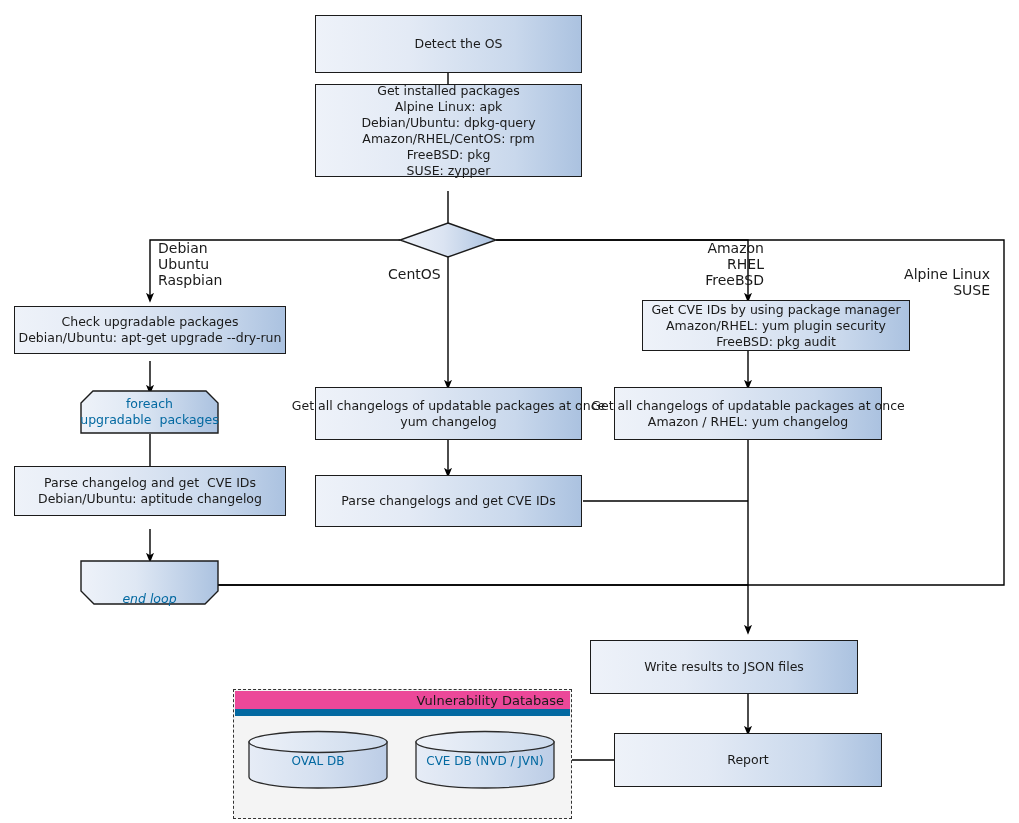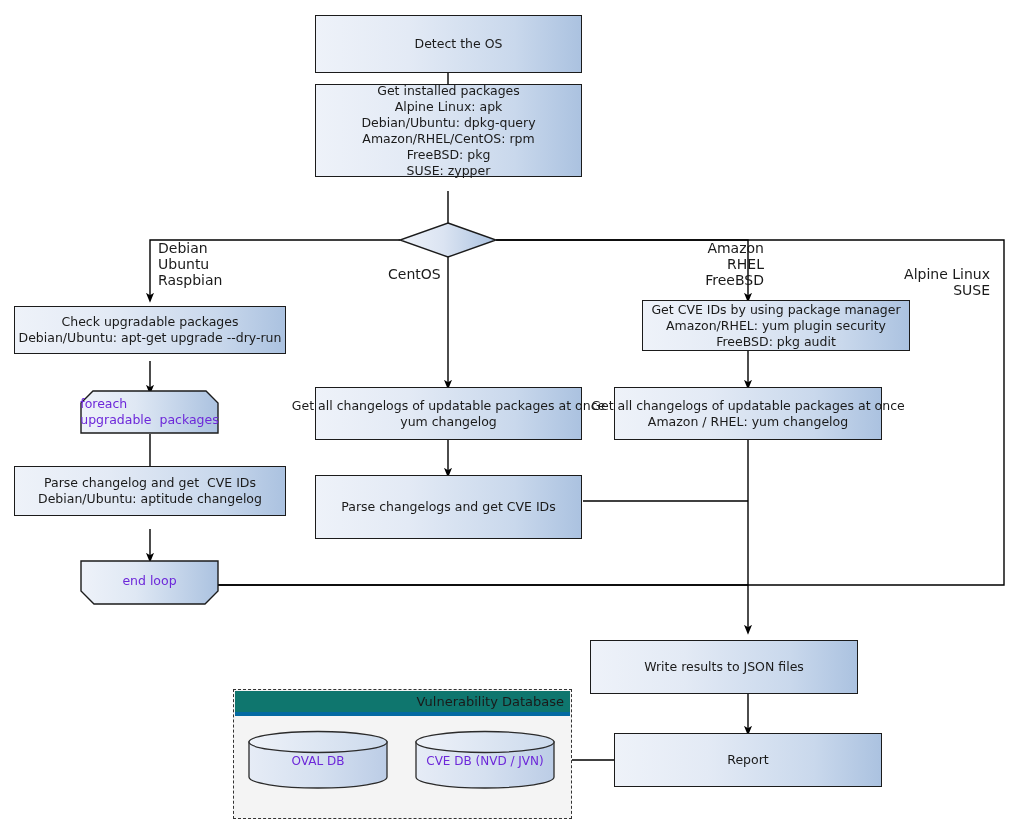--- a/index.html
+++ b/index.html
@@ -50,45 +50,46 @@
   }
   .shape-svg {
     position: absolute;
     overflow: visible;
   }
   .shape-label {
     position: absolute;
     display: flex;
     align-items: center;
     justify-content: center;
+    text-align: center;
     font-size: 12.5px;
     line-height: 16px;
-    color: #6d28d9;
+    color: #0369a1;
     white-space: pre;
   }
   .branch-label {
     position: absolute;
     font-size: 14px;
     line-height: 16px;
     color: #1a1a1a;
     white-space: pre;
     text-align: right;
   }
   .branch-label.leftal { text-align: left; }
   .group-box {
     position: absolute;
     box-sizing: border-box;
     border: 1.5px dashed #333333;
     background: #f4f4f4;
   }
   .group-title {
     position: absolute;
     box-sizing: border-box;
-    background: #0f766e;
-    border-bottom: 4px solid #0369a1;
+    background: #ec4899;
+    border-bottom: 7px solid #0369a1;
     display: flex;
     align-items: center;
     justify-content: flex-end;
     padding-right: 6px;
     font-size: 13px;
     color: #1a1a1a;
   }
 </style>
 </head>
 <body>
@@ -194,28 +195,28 @@
   <svg class="shape-svg" style="left:80px; top:560px; width:139px; height:45px;" viewBox="0 0 139 45">
     <defs>
       <linearGradient id="gradEndloop" x1="0" y1="0" x2="1" y2="0">
         <stop offset="0%" stop-color="#eef2f9"></stop>
         <stop offset="40%" stop-color="#dfe8f4"></stop>
         <stop offset="100%" stop-color="#abc2e0"></stop>
       </linearGradient>
     </defs>
     <path d="M1,1 L138,1 L138,31 L125,44 L14,44 L1,31 Z" fill="url(#gradEndloop)" stroke="#1b1b1b" stroke-width="1.4"></path>
   </svg>
-  <div class="shape-label" style="left:80px; top:558px; width:139px; height:45px;">end loop</div>
+  <div class="shape-label" style="left:80px; top:576px; width:139px; height:45px;font-style:italic;">end loop</div>
 
   <div class="node overflow" style="left:315px; top:387px; width:267px; height:53px;">
     <span class="txt">Get all changelogs of updatable packages at once
 yum changelog</span>
   </div>
 
-  <div class="node" style="left:315px; top:475px; width:267px; height:64px;">
+  <div class="node" style="left:315px; top:475px; width:267px; height:52px;">
     <span class="txt">Parse changelogs and get CVE IDs</span>
   </div>
 
   <div class="node" style="left:614px; top:300px; width:268px; height:51px;margin-left:28px;">
     <span class="txt">Get CVE IDs by using package manager
 Amazon/RHEL: yum plugin security
 FreeBSD: pkg audit</span>
   </div>
 
   <div class="node overflow" style="left:614px; top:387px; width:268px; height:53px;">

